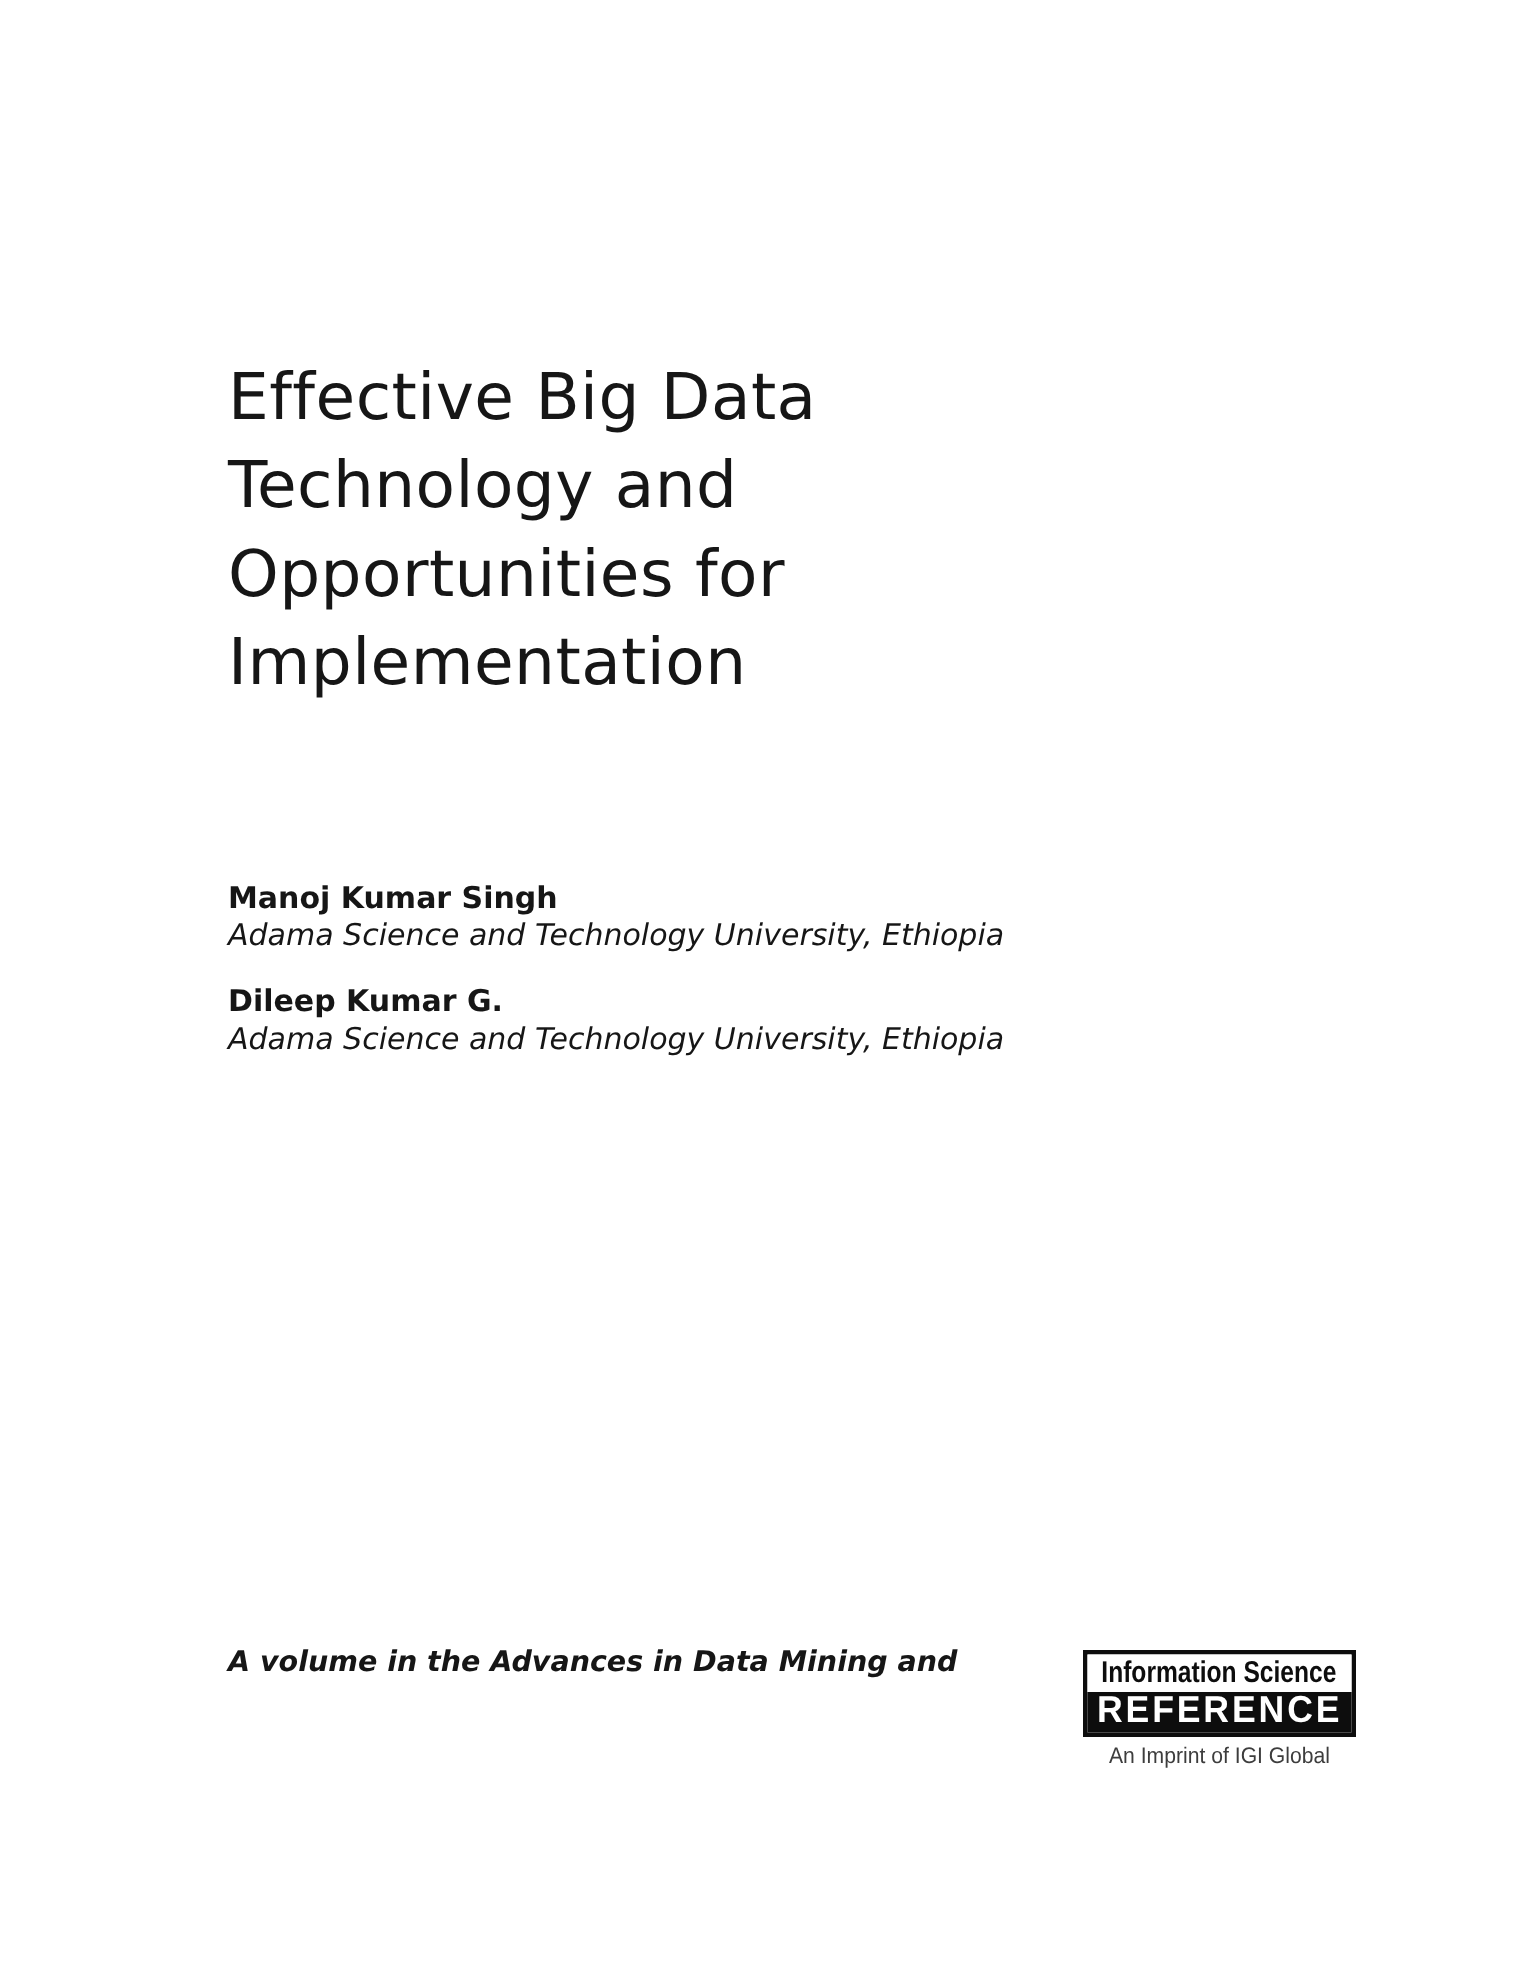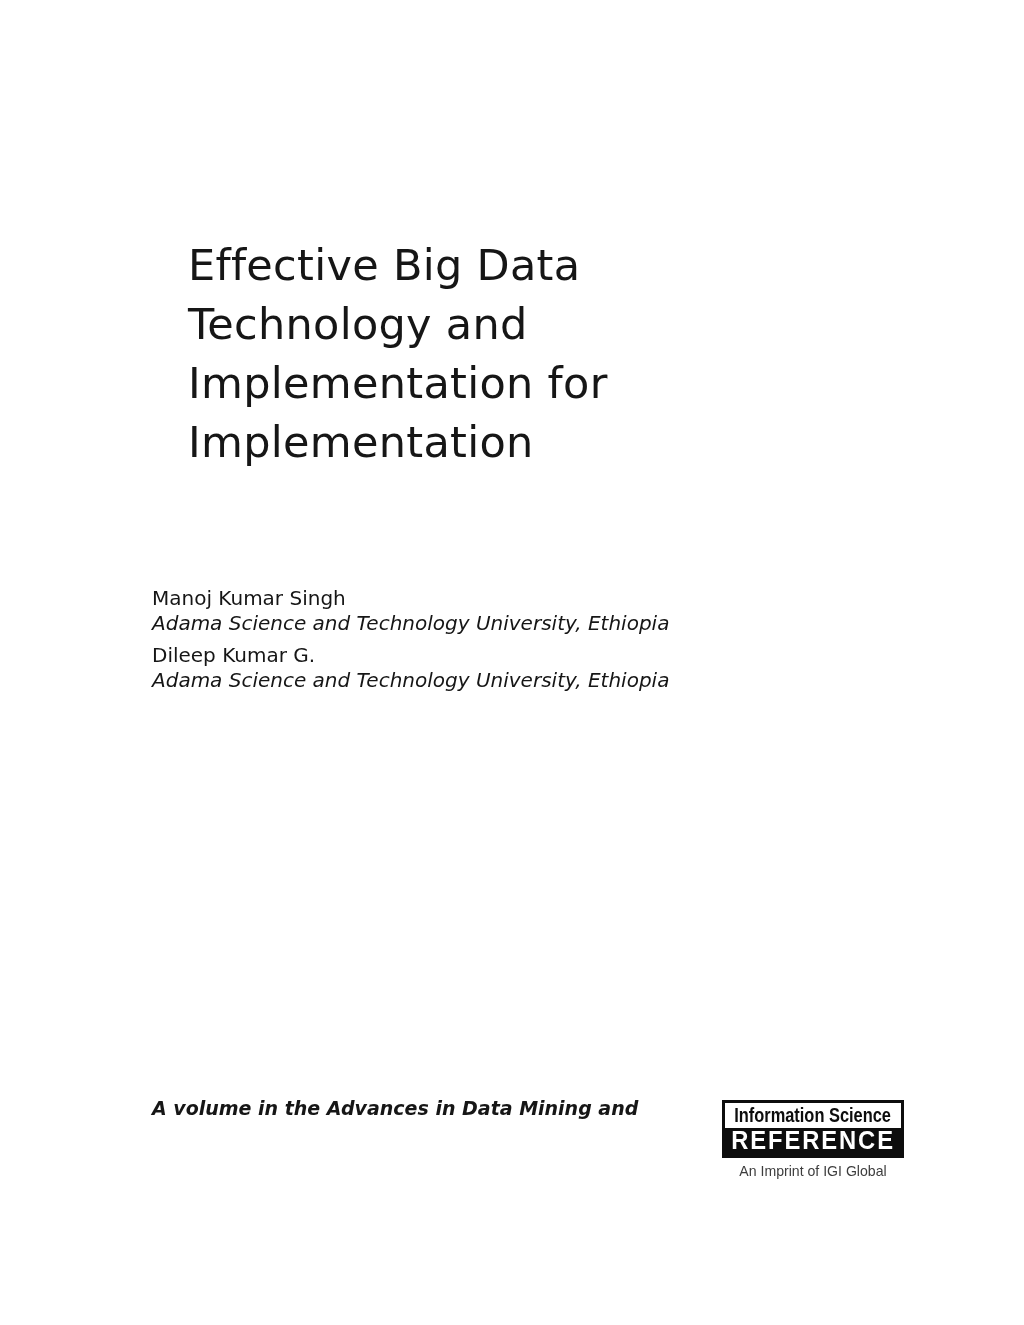--- a/index.html
+++ b/index.html
@@ -22,32 +22,32 @@
     position: absolute;
     left: 152px;
     top: 236px;
     margin: 0;
     font-size: 43px;
     line-height: 59px;
     font-weight: 400;
     letter-spacing: 0.3px;
     color: #161616;
   }
-  .title .t-line { display: block; margin-left: 36px; }
+  .title .t-line { display: block; }
 
   
   .authors {
     position: absolute;
     left: 152px;
     top: 586px;
     font-size: 20px;
     line-height: 25px;
   }
-  .author + .author { margin-top: 7px; }
-  .author-name { font-weight: 400; }
+  .author + .author { margin-top: 19px; }
+  .author-name { font-weight: 700; }
   .author-affiliation { font-style: italic; }
 
   
   .series {
     position: absolute;
     left: 152px;
     top: 1096px;
     font-size: 19px;
     line-height: 25px;
     font-weight: 700;
@@ -113,21 +113,21 @@
   }
 </style>
 </head>
 <body>
 
 <div class="page">
 
   <h1 class="title">
     <span class="t-line">Effective Big Data</span>
     <span class="t-line">Technology and</span>
-    <span class="t-line">Implementation for</span>
+    <span class="t-line">Opportunities for</span>
     <span class="t-line">Implementation</span>
   </h1>
 
   <div class="authors">
     <div class="author">
       <div class="author-name">Manoj Kumar Singh</div>
       <div class="author-affiliation">Adama Science and Technology University, Ethiopia</div>
     </div>
     <div class="author">
       <div class="author-name">Dileep Kumar G.</div>

